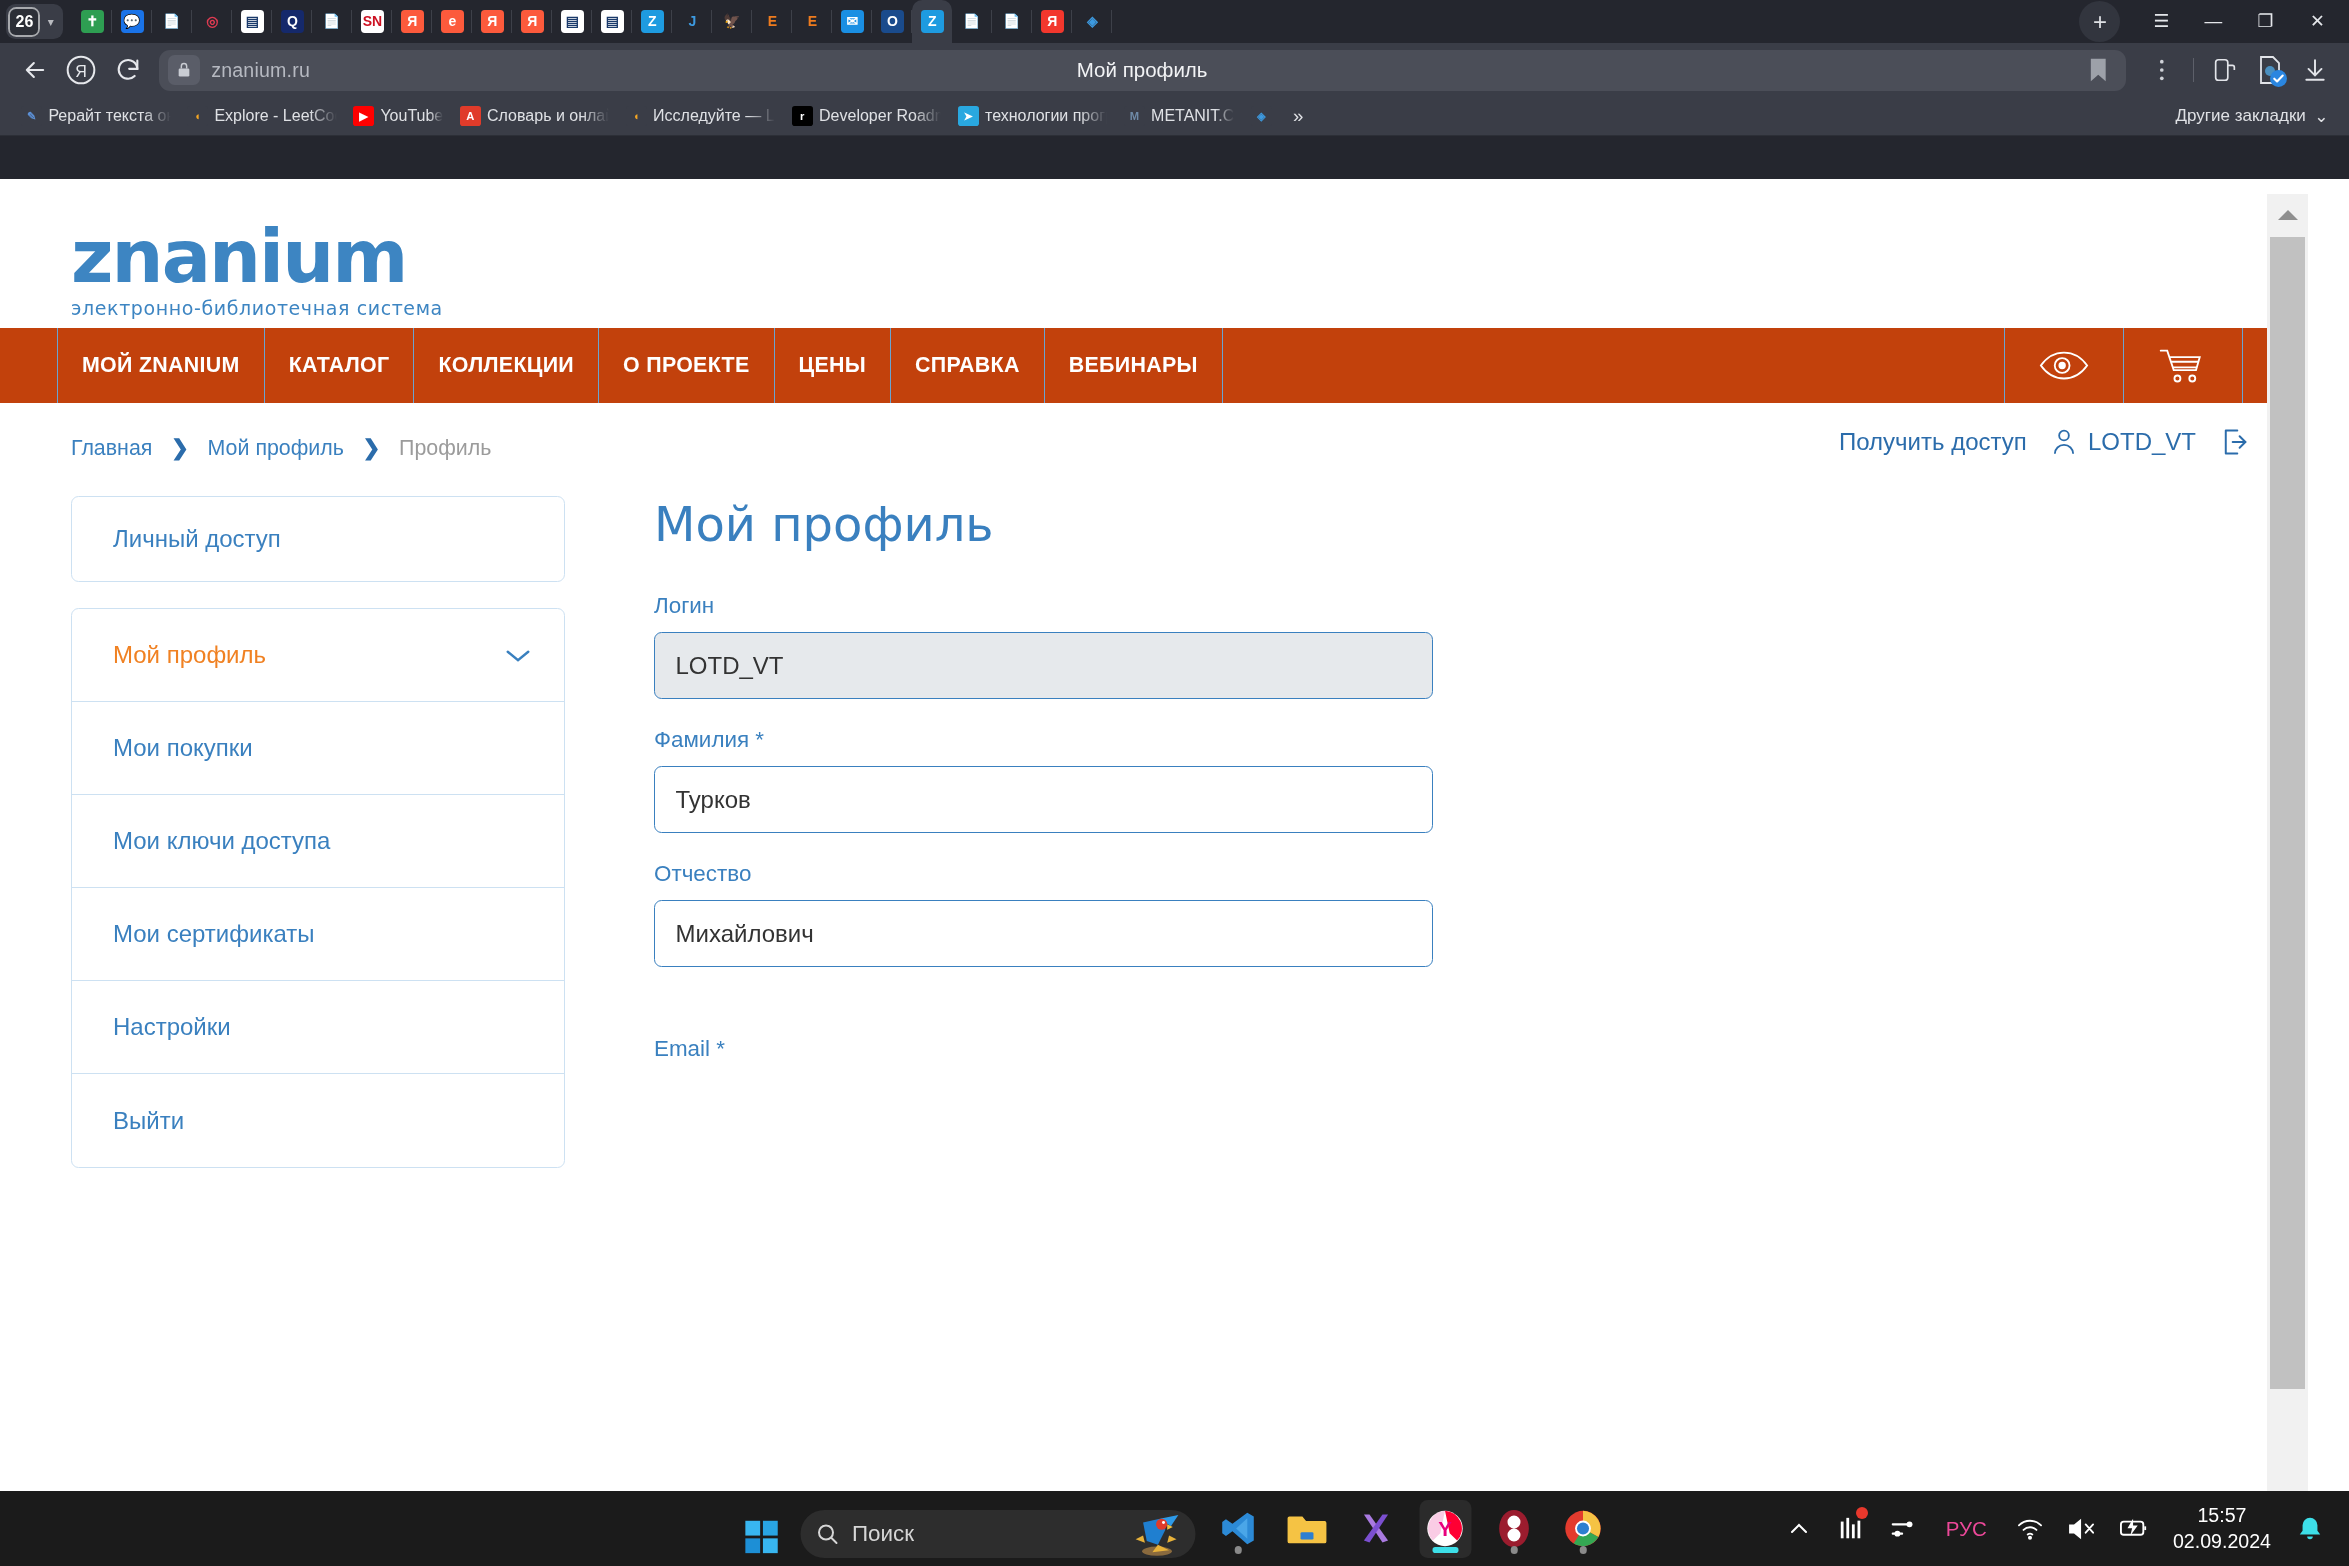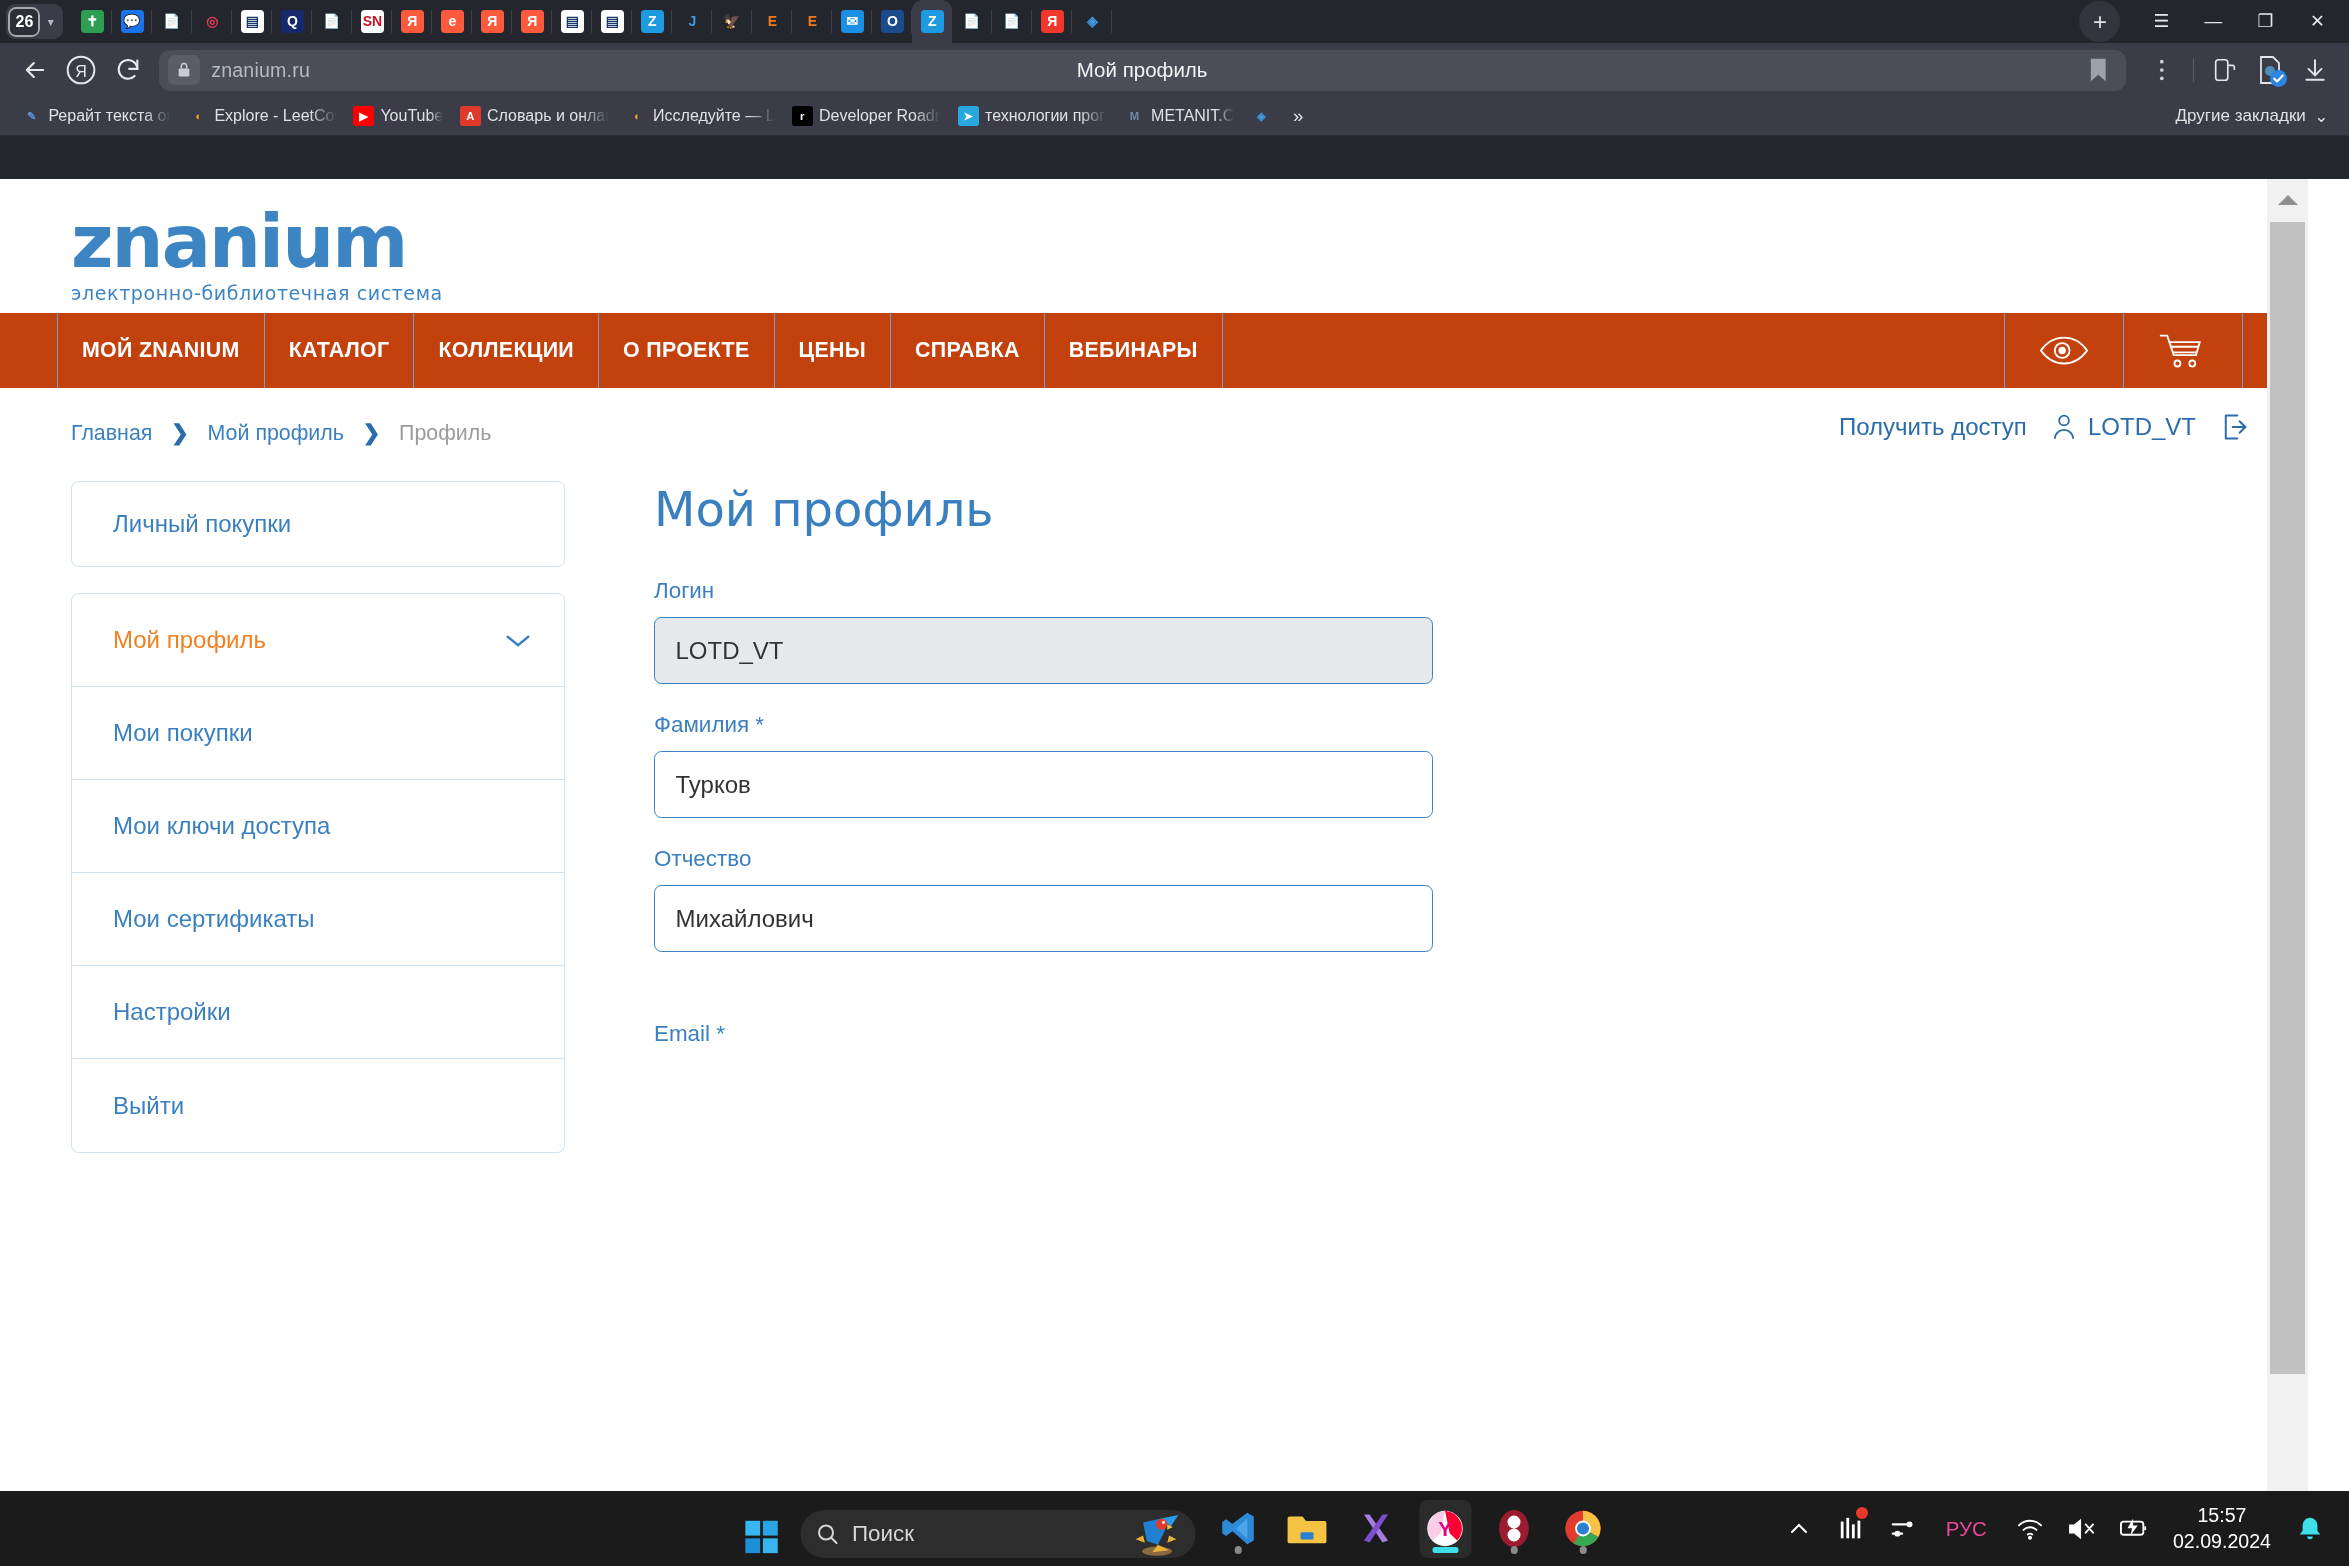--- a/index.html
+++ b/index.html
@@ -124,21 +124,21 @@
     background: #f1f1f1;
   }
   .sb-up { height: 41px; display:flex;align-items:center;justify-content:center;
     background:#f1f1f1; }
   .sb-arrow { width:0;height:0;border-left:10.3px solid transparent;border-right:10.3px solid transparent;
     border-bottom:10.3px solid #8f8f8f; }
   .sb-thumb { position:absolute; top:43px; left:2.8px; width:35px; height:1152px;
     background:#c1c1c1; border-radius:0; }
 
   
-  .site-header { padding: 32px 0 0 71px; height: 121px; }
+  .site-header { padding: 32px 0 0 71px; height: 121px; margin-top: 15px; }
   .logo-wrap { position: relative; }
   .logo-text {
     font-family: "DejaVu Sans", sans-serif;
     font-size: 73px; font-weight: bold; color: #3d85c2;
     letter-spacing: -1.9px; line-height: 0.86;
   }
   .logo-sub { font-size: 19px; color: #3d85c2; letter-spacing: 0.6px; margin-top: 8.4px;
               font-family: "DejaVu Sans", sans-serif; }
 
   .header-right {
@@ -515,21 +515,21 @@
       <div class="breadcrumb" id="breadcrumb">
           <span class="bc-link">Главная</span>
           <span class="bc-sep">❯</span>
           <span class="bc-link">Мой профиль</span>
           <span class="bc-sep">❯</span>
           <span class="bc-cur">Профиль</span>
         </div>
 
       <div class="content">
         <div class="sidebar">
-          <div class="side-card">Личный покупки</div>
+          <div class="side-card">Личный доступ</div>
           <div class="side-list" id="sidelist">
               <div class="side-item active">
                 <span>Мой профиль</span>
                 <span class="chev">
                   <svg width="28" height="17" viewBox="0 0 30 18" fill="none" stroke="#3a80bf" stroke-width="2.6" stroke-linecap="round">
                     <path d="M4 5l11 9 11-9"></path>
                   </svg>
                 </span>
               </div>
               <div class="side-item">

